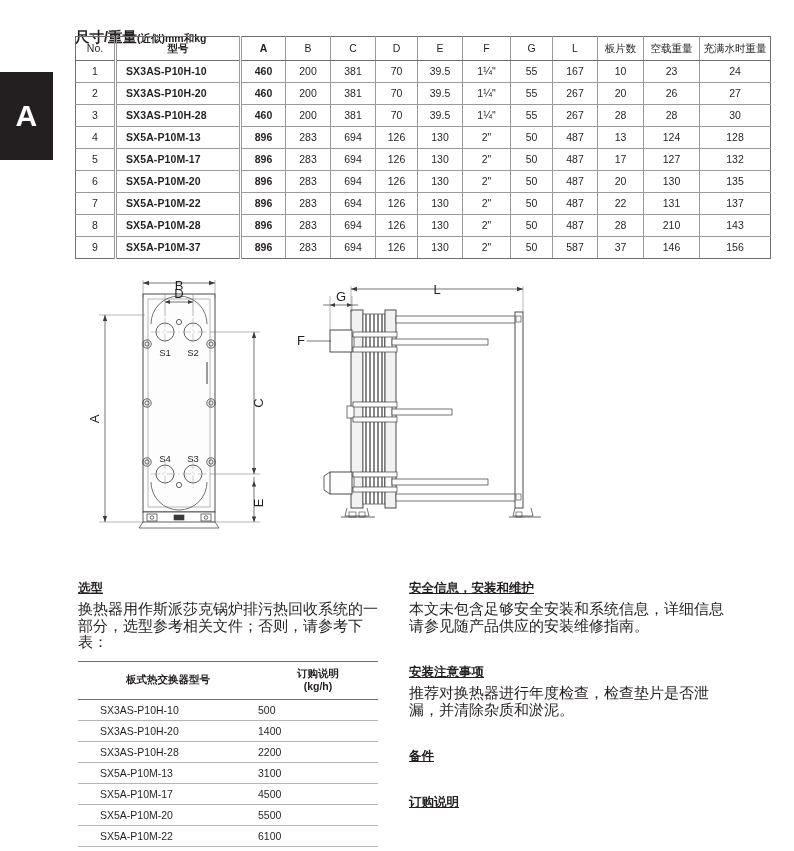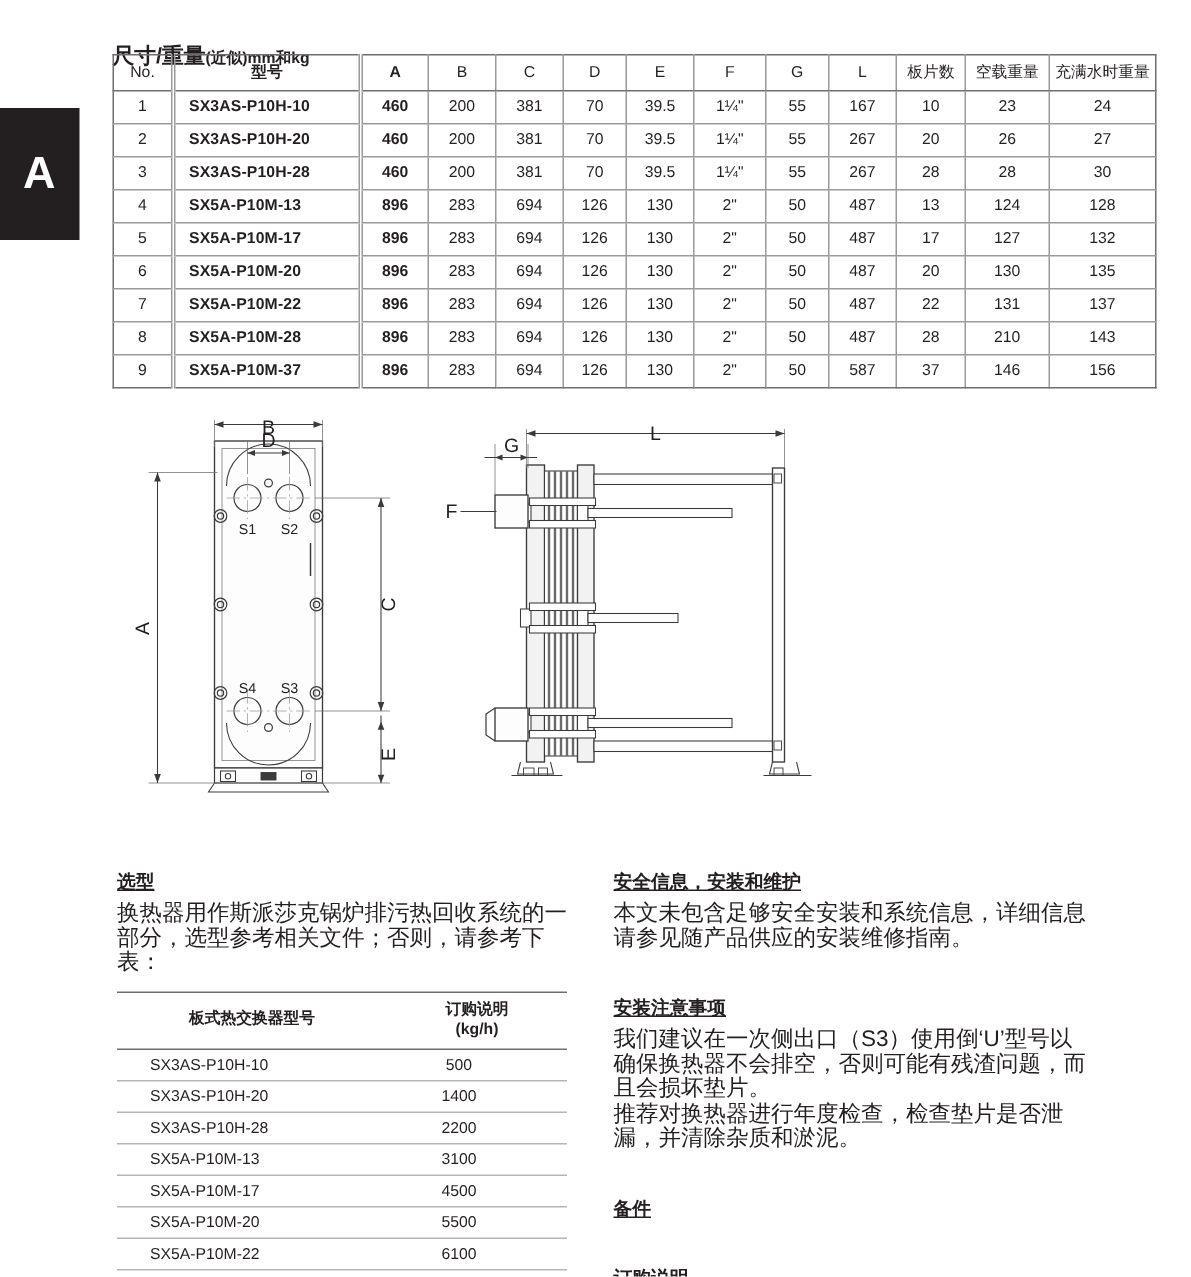--- a/index.html
+++ b/index.html
@@ -121,21 +121,21 @@
     border-bottom: 1px solid #6f6f6f;
     line-height: 13px;
     text-align: center;
   }
   table.blow td {
     padding: 4px 0;
     border-bottom: 1px solid #b5b5b5;
     height: 20px;
   }
   table.blow td.model { text-align: left; padding-left: 22px; }
-  table.blow td.val { text-align: center; padding-right: 24px; }
+  table.blow td.val { text-align: left; padding-right: 24px; }
   table.blow tbody tr:last-child td { border-bottom: 1px solid #6f6f6f; }
 
   .dwg-label { font-family: "Liberation Sans", sans-serif; font-size: 13px; fill: #231f20; }
   .dwg-label-sm { font-family: "Liberation Sans", sans-serif; font-size: 9.5px; fill: #231f20; }
 </style>
 </head>
 <body>
 
 <div id="page">
 
@@ -545,21 +545,20 @@
           </tr>
         </tbody>
     </table>
   </div>
 
   <div id="col-right">
     <h3 class="sec-head">安全信息，安装和维护</h3>
     <p class="body">本文未包含足够安全安装和系统信息，详细信息请参见随产品供应的安装维修指南。</p>
 
     <h3 class="sec-head spaced">安装注意事项</h3>
-    <p class="body">我们建议在一次侧出口（S3）使用倒‘U’型号以确保换热器不会排空，否则可能有残渣问题，而且会损坏垫片。</p>
 
     <p class="body">推荐对换热器进行年度检查，检查垫片是否泄漏，并清除杂质和淤泥。</p>
 
     <h3 class="sec-head spaced">备件</h3>
 
     <h3 class="sec-head spaced">订购说明</h3>
 
   </div>
 
 </div>

